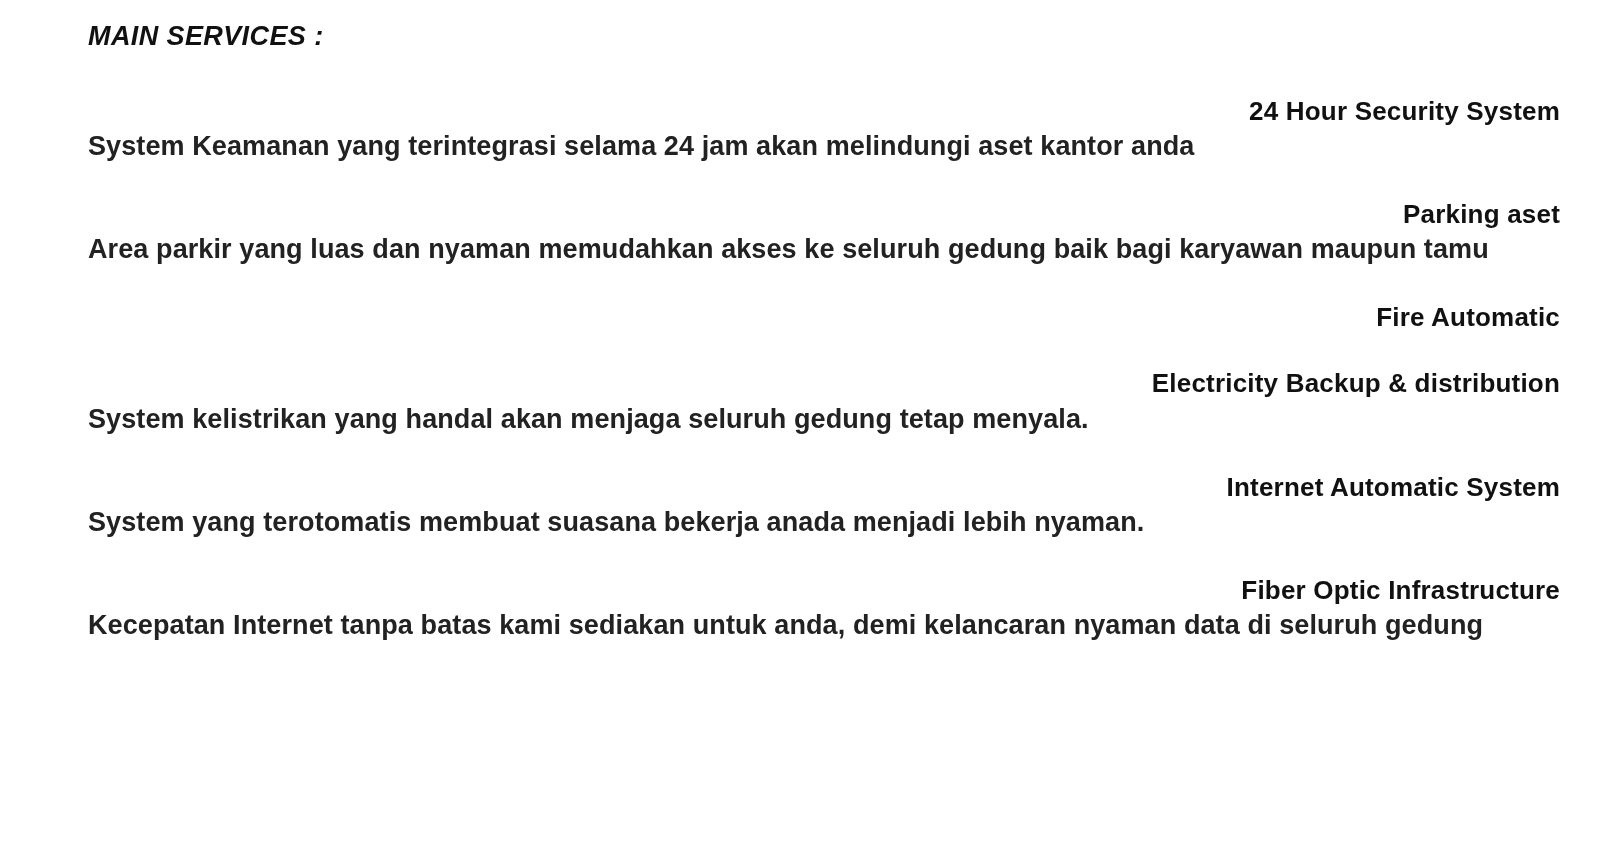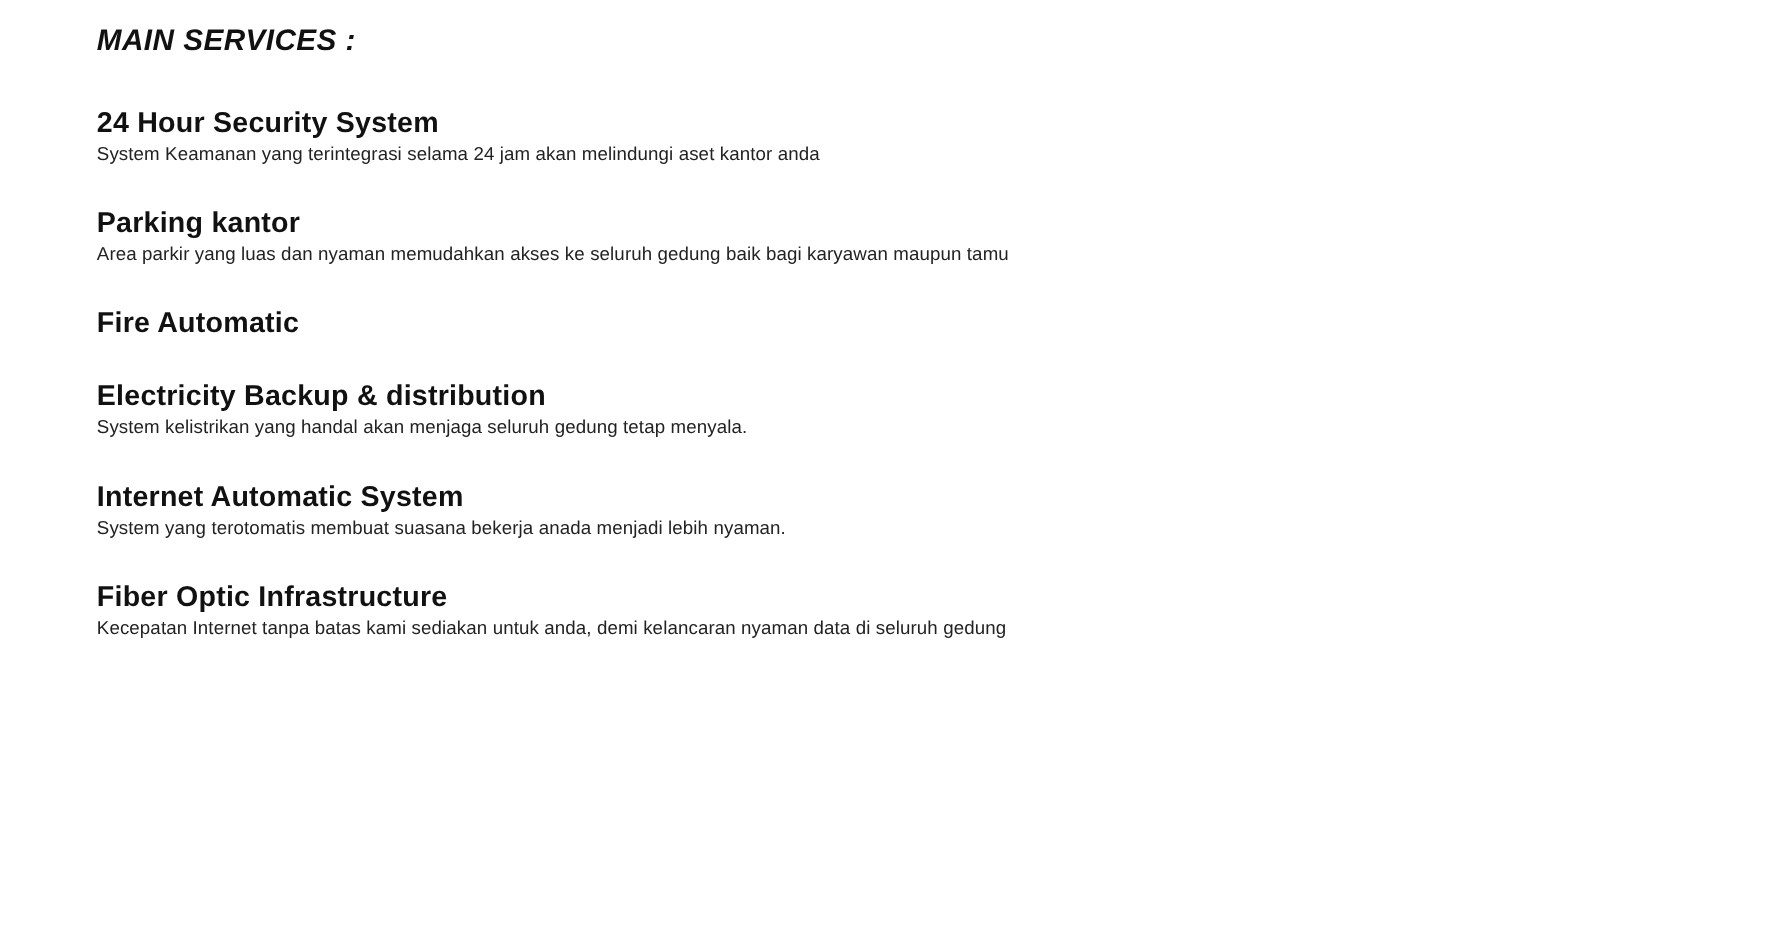--- a/index.html
+++ b/index.html
@@ -42,44 +42,45 @@
   .service-item:last-child {
     margin-bottom: 0;
   }
   .service-heading {
     font-size: 26px;
     font-weight: bold;
     color: #111111;
     line-height: 1.18;
     margin: 0 0 4px 0;
     letter-spacing: 0.2px;
+    text-align: right;
   }
   .service-desc {
-    font-size: 17px;
-    font-weight: normal;
+    font-size: 27px;
+    font-weight: bold;
     color: #222222;
     line-height: 1.2;
     margin: 0;
     letter-spacing: 0.1px;
     white-space: nowrap;
   }
 </style>
 </head>
 <body>
 
 <div class="page">
   <h1 class="section-title">MAIN SERVICES :</h1>
 
   <ul class="service-list">
     <li class="service-item">
       <div class="service-heading">24 Hour Security System</div>
       <div class="service-desc">System Keamanan yang terintegrasi selama 24 jam akan melindungi aset kantor anda</div>
     </li>
     <li class="service-item">
-      <div class="service-heading">Parking kantor</div>
+      <div class="service-heading">Parking aset</div>
       <div class="service-desc">Area parkir yang luas dan nyaman memudahkan akses ke seluruh gedung baik bagi karyawan maupun tamu</div>
     </li>
     <li class="service-item">
       <div class="service-heading">Fire Automatic</div>
     </li>
     <li class="service-item">
       <div class="service-heading">Electricity Backup &amp; distribution</div>
       <div class="service-desc">System kelistrikan yang handal akan menjaga seluruh gedung tetap menyala.</div>
     </li>
     <li class="service-item">

